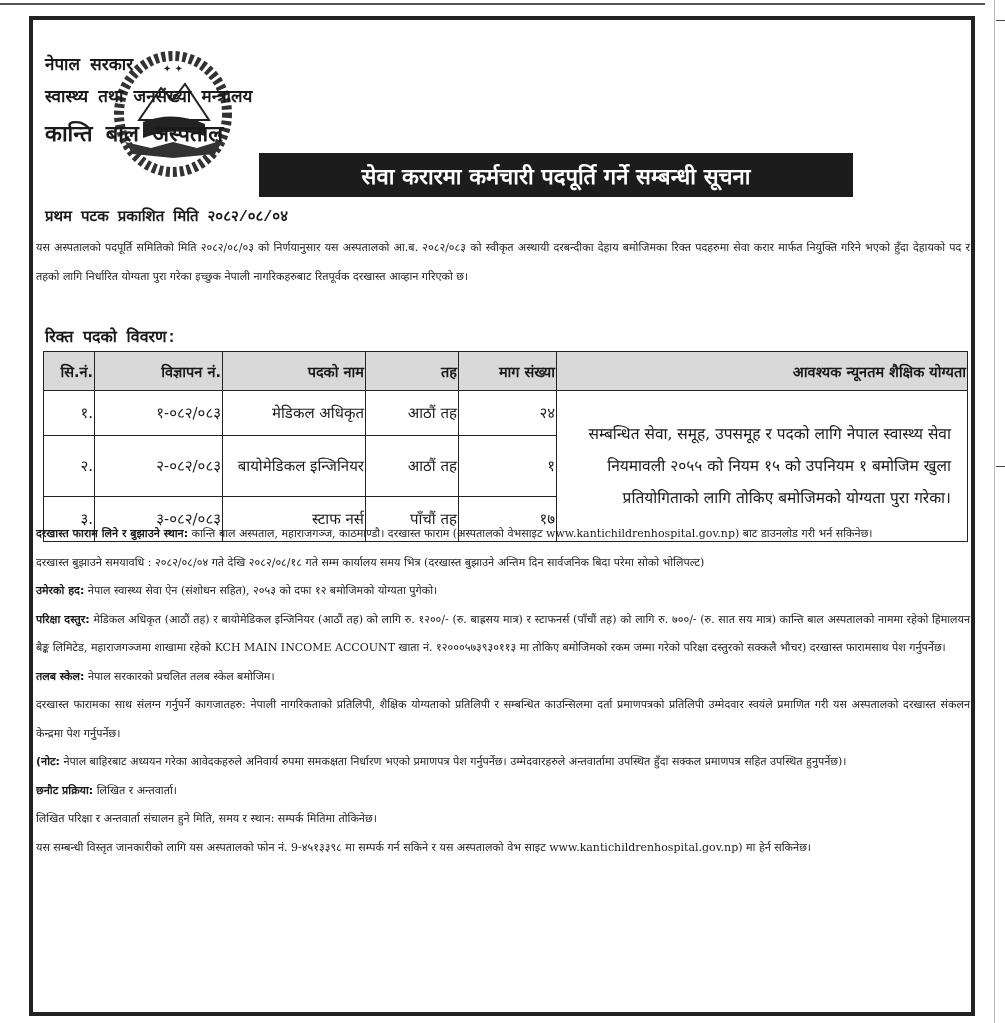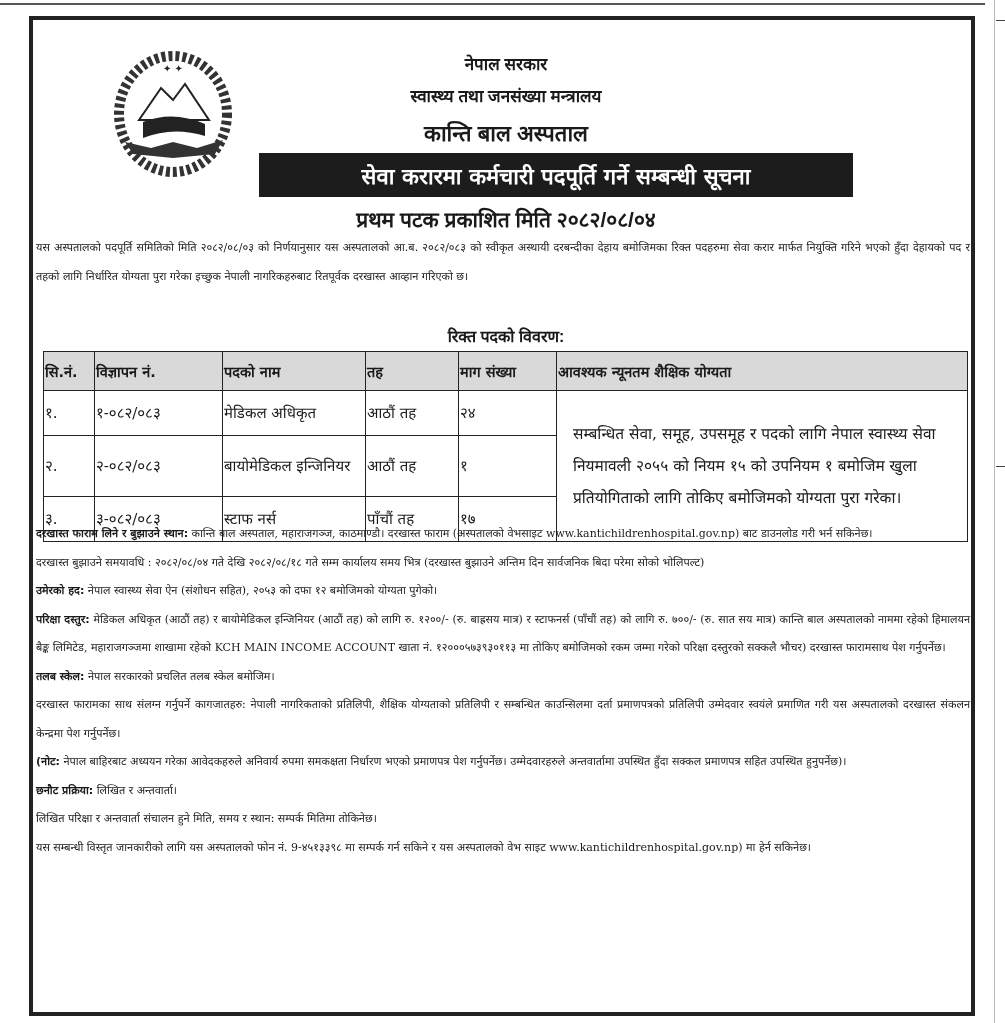--- a/index.html
+++ b/index.html
@@ -5,34 +5,34 @@
   html, body { margin:0; padding:0; background:#ffffff; }
   body { width:1005px; height:1023px; position:relative; overflow:hidden;
          font-family:"DejaVu Serif", serif; color:#1a1a1a; }
   .topline { position:absolute; left:0; top:3px; width:985px; height:2px; background:#555; }
   .rightline { position:absolute; left:994px; top:0; width:1px; height:1023px; background:#bbb; }
   .tick1 { position:absolute; left:996px; top:20px; width:9px; height:1px; background:#444; }
   .tick2 { position:absolute; left:996px; top:466px; width:9px; height:1px; background:#444; }
   .frame { position:absolute; left:29px; top:16px; width:946px; height:1000px;
            border:4px solid #222; border-bottom-width:4px; box-sizing:border-box; background:#fff; }
   .emblem { position:absolute; left:78px; top:30px; width:125px; height:128px; }
-  .hdr { position:absolute; left:4px; width:100%; text-align:center; font-family:Liberation Sans, sans-serif; font-weight:bold; }
+  .hdr { position:absolute; left:12px; width:100%; font-family:Liberation Mono, monospace; font-weight:bold; }
   .h1 { top:32px; font-size:17px; }
   .h2 { top:64px; font-size:17px; }
   .h3 { top:97px; font-size:22px; }
   .titlebar { position:absolute; left:212px; top:133px; width:594px; height:44px; background:#1c1c1c;
               color:#fff; font-family:"DejaVu Sans", sans-serif; font-weight:bold; font-size:22px;
               display:flex; align-items:center; justify-content:center;margin-left:47px; }
-  .pubdate { top:185px; font-size:21px; }
+  .pubdate { top:185px; font-size:15px; }
   .para { position:absolute; left:36px; width:934px; font-size:11px; line-height:28.5px; text-align:justify; }
   .p-intro { top:214px; }
   .subhead { top:305px; font-size:16px; }
   table.vac { position:absolute; left:43px; top:331px; width:927px; border-collapse:collapse;
               font-size:15px; }
-  table.vac th, table.vac td { border:1.5px solid #222; text-align:left; vertical-align:middle; }
+  table.vac th, table.vac td { border:1.5px solid #222; text-align:right; vertical-align:middle; }
   table.vac th { background:#d9d9d9; height:36px; font-family:"DejaVu Sans", sans-serif; font-weight:bold; font-size:14.5px; }
   table.vac td { height:42px; line-height:20px; }
   table.vac tr.r2 td { height:58px; }
   table.vac td.qual { font-size:15.5px; line-height:32px; padding:0 16px; }
   .b { font-weight:bold; font-family:"DejaVu Sans", sans-serif; }
   .p-apply { top:517px; }
 </style>
 </head>
 <body>
 

